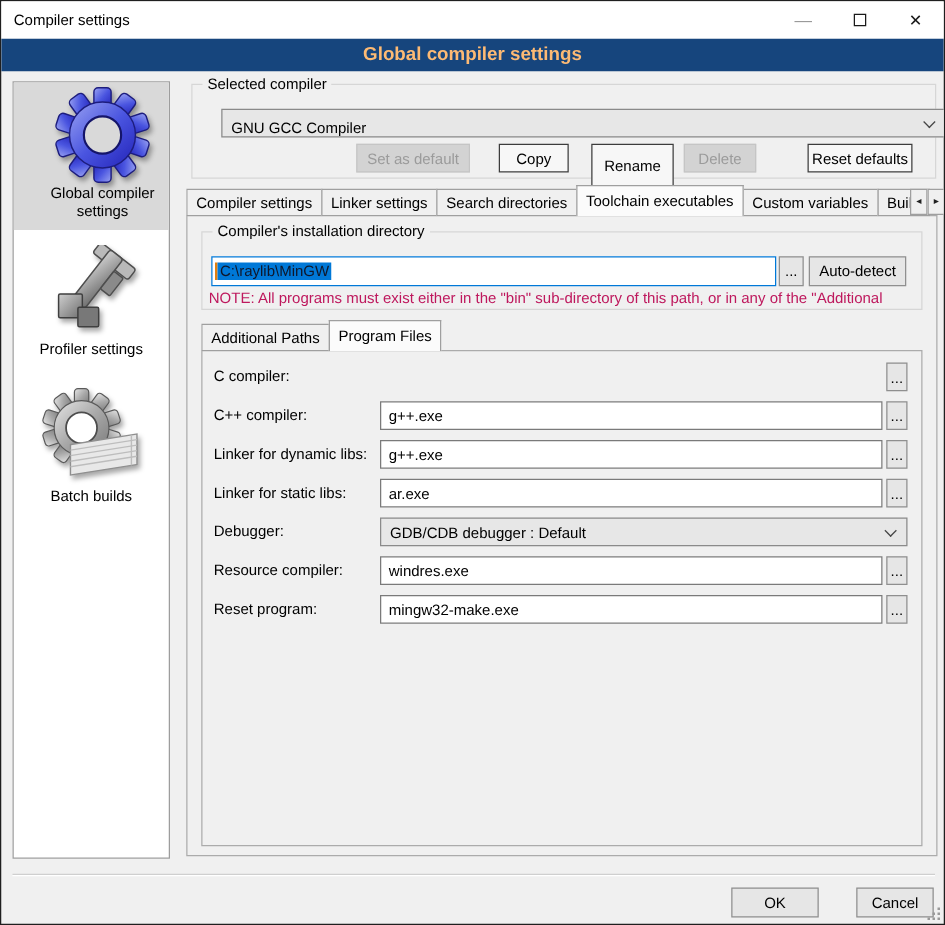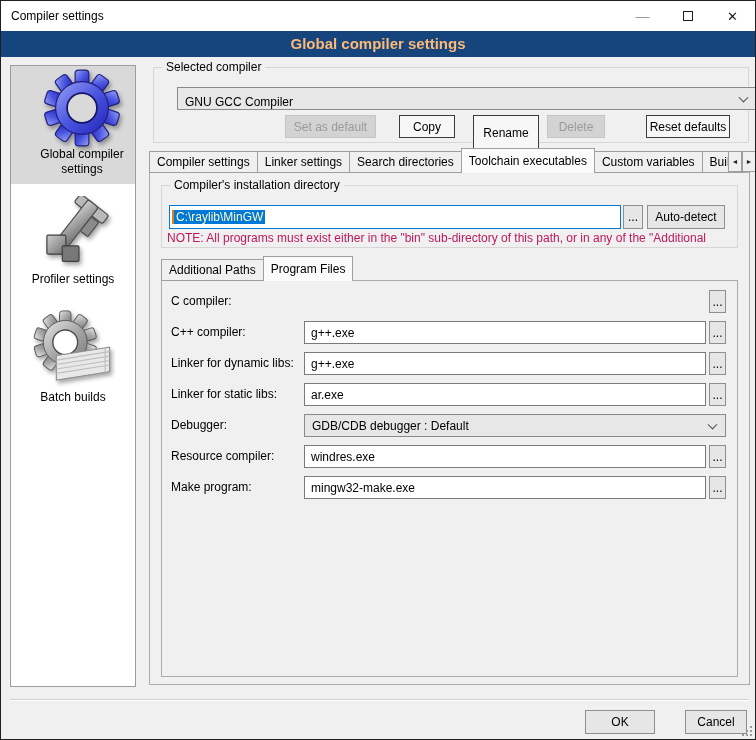--- a/index.html
+++ b/index.html
@@ -41,21 +41,21 @@
   .tab{height:22px;background:#f0f0f0;border:1px solid #9f9f9f;font-size:12px;color:#000;
        padding:0 7px;display:flex;align-items:center;white-space:nowrap;margin-right:-1px;position:relative;z-index:1;}
   .tab.active{height:25px;background:#fbfbfb;border-bottom:none;z-index:3;margin-top:48px;}
   .tabarrow{position:absolute;top:150px;width:14px;height:21px;background:#f0f0f0;border:1px solid #9f9f9f;
        font-size:7px;color:#222;display:flex;align-items:center;justify-content:center;z-index:4;}
   .pagepanel{position:absolute;border:1px solid #ababab;background:#f0f0f0;}
   
   .txt{position:absolute;background:#fff;border:1px solid #7a7a7a;font-size:12px;color:#000;
        display:flex;align-items:center;padding:0 6px;white-space:nowrap;overflow:hidden;}
   .txt.focused{border:1px solid #0078d7;padding:0 2px;}
-  .sel{background:#0078d7;color:#fef9c3;padding:0 2px;}
+  .sel{background:#0078d7;color:#0f172a;padding:0 2px;}
   .caret{display:inline-block;width:2px;height:14px;background:#e08010;}
   .note{position:absolute;font-size:12px;color:#be185d;white-space:nowrap;overflow:hidden;}
   .flabel{position:absolute;font-size:12px;color:#000;line-height:23px;white-space:nowrap;}
   
   .divider{position:absolute;left:9px;width:738px;top:698px;height:2px;border-top:1px solid #cfcfcf;border-bottom:1px solid #ffffff;}
   .grip{position:absolute;right:3px;bottom:3px;width:10px;height:10px;}
   .grip i{position:absolute;width:2px;height:2px;background:#9a9a9a;}
 </style>
 </head>
 <body>
@@ -276,21 +276,21 @@
   </div>
 
   <div class="flabel" style="left:170px;top:444px;z-index:2;">Resource compiler:</div>
   <div class="txt" style="left:303px;top:444px;width:402px;height:23px;z-index:2;">
       <span>windres.exe</span>
     </div>
   <div class="btn" style="left:708px;top:444px;width:17px;height:23px;z-index:2;">
       <span>...</span>
     </div>
 
-  <div class="flabel" style="left:170px;top:475px;z-index:2;">Make program:</div>
+  <div class="flabel" style="left:170px;top:475px;z-index:2;">Reset program:</div>
   <div class="txt" style="left:303px;top:475px;width:402px;height:23px;z-index:2;">
       <span>mingw32-make.exe</span>
     </div>
   <div class="btn" style="left:708px;top:475px;width:17px;height:23px;z-index:2;">
       <span>...</span>
     </div>
 
   <div class="divider"></div>
   <div class="btn" style="left:584px;top:709px;width:70px;height:24px;">
     <span>OK</span>

